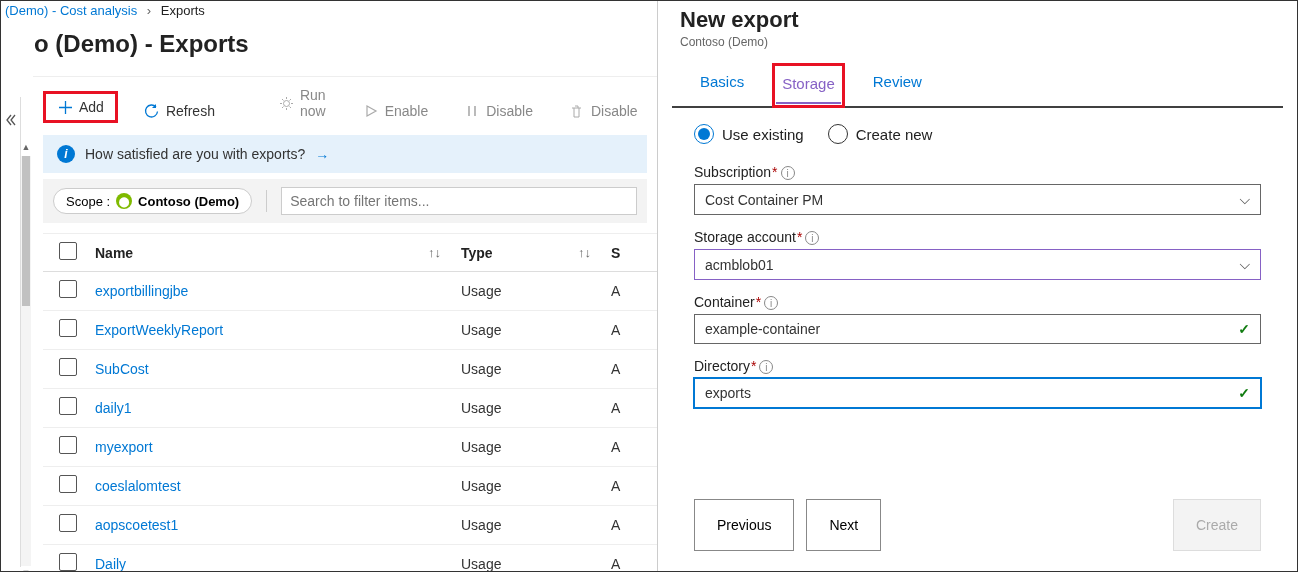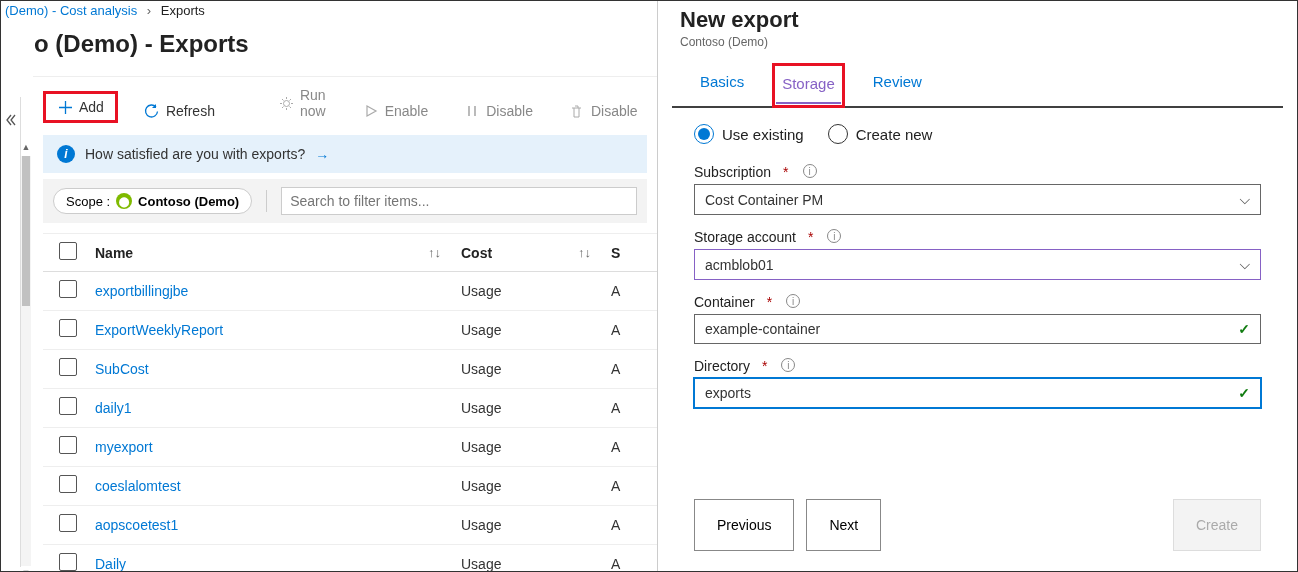--- a/index.html
+++ b/index.html
@@ -67,21 +67,21 @@
 .tab.active { color: #8661c5; border-bottom: 2px solid #8661c5; }
 
 .radio-row { display: flex; gap: 24px; padding: 16px 36px; align-items: center; }
 .radio { display: inline-flex; align-items: center; gap: 8px; font-size: 15px; color: #222; cursor: pointer; }
 .radio .circ { width: 20px; height: 20px; border: 1px solid #333; border-radius: 50%; display: inline-flex; align-items: center; justify-content: center; }
 .radio.checked .circ { border-color: #0078d4; }
 .radio.checked .circ::after { content: ''; width: 12px; height: 12px; background: #0078d4; border-radius: 50%; }
 
 .form { padding: 4px 36px; }
 .field { margin-bottom: 14px; }
-.field-label { font-size: 14px; color: #222; margin-bottom: 4px; display: flex; align-items: flex-start; gap: 12px; }
+.field-label { font-size: 14px; color: #222; margin-bottom: 4px; display: flex; align-items: flex-end; gap: 1px; }
 .req { color: #a80000; }
 .info-i { width: 14px; height: 14px; border: 1px solid #888; border-radius: 50%; display: inline-flex; align-items: center; justify-content: center; font-size: 10px; color: #888; margin-left: 2px; }
 .field-input { width: 100%; border: 1px solid #666; padding: 6px 10px; font-size: 14px; color: #333; display: flex; align-items: center; justify-content: space-between; }
 .field-input .chev { color: #555; }
 .field-input.purple { border-color: #8661c5; }
 .field-input.valid .check { color: #107c10; font-weight: bold; }
 .field-input.blue { border-color: #0078d4; border-width: 1px; outline: 1px solid #0078d4; }
 
 .footer { margin-top: auto; padding: 16px 36px 20px 36px; display: flex; gap: 12px; align-items: center; }
 .btn { border: 1px solid #888; padding: 17px 22px; font-size: 14px; background: #fff; cursor: pointer; }
@@ -188,21 +188,21 @@
     </div>
 
     <div class="table-wrap">
       <div class="table-head">
         <div class="col-check"><span class="chk"></span></div>
         <div class="col-name">
             <span>Name</span>
             <span class="sort">↑↓</span>
           </div>
         <div class="col-type">
-            <span>Cost</span>
+            <span>Type</span>
             <span class="sort">↑↓</span>
           </div>
         <div class="col-s"><span>S</span></div>
       </div>
       <div id="table-body">
           <div class="table-row">
             <div class="col-check"><span class="chk"></span></div>
             <div class="col-name">
               <a href="#">exportbillingjbe</a>
             </div>

